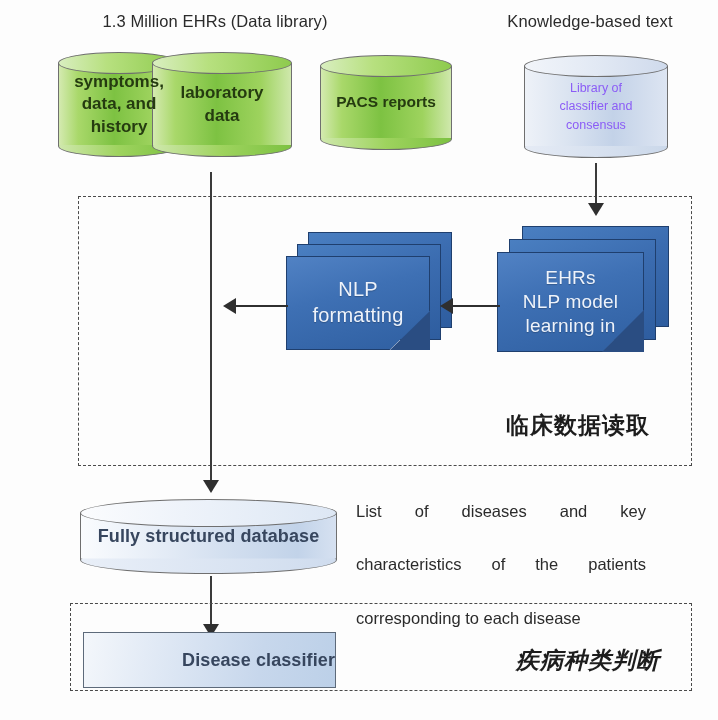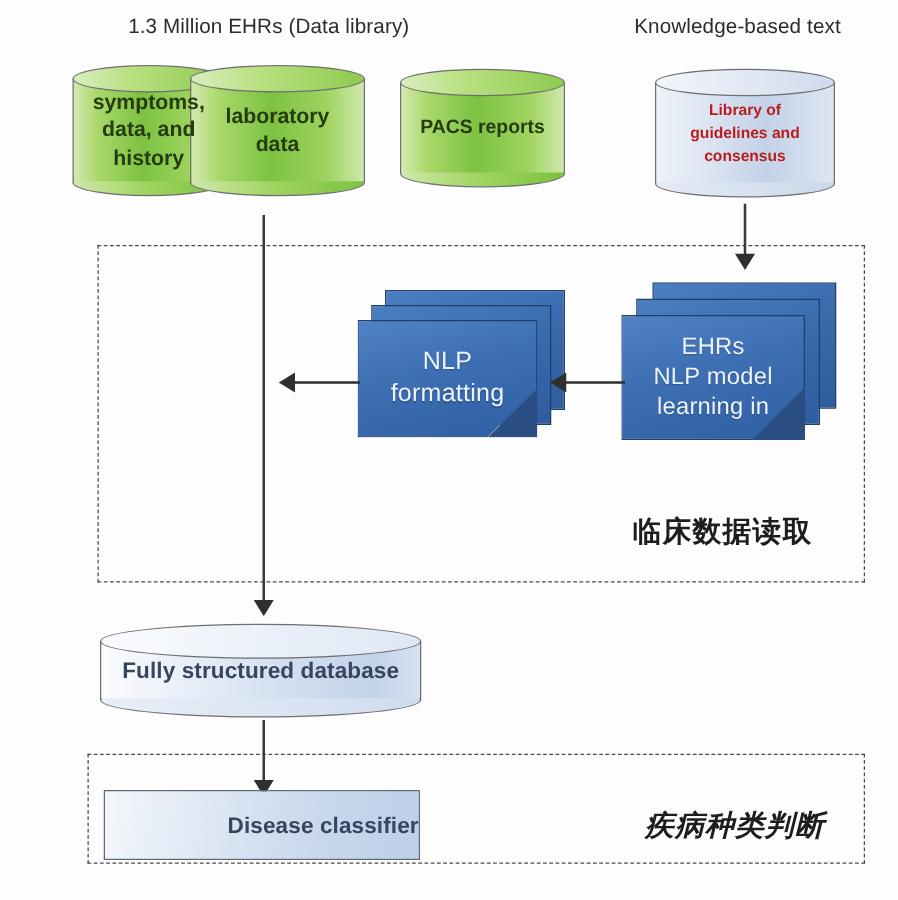--- a/index.html
+++ b/index.html
@@ -69,21 +69,21 @@
   .cyl-blue .body{
     background:linear-gradient(90deg,#eef2f8 0%,#dbe4f1 30%,#c3d2e8 62%,#dde5f2 100%);
   }
   .cyl-blue .top{
     background:linear-gradient(90deg,#f2f5fa 0%,#e2e9f4 50%,#cfdaec 100%);
   }
   .cyl-blue .bottom{
     background:linear-gradient(90deg,#e5ebf5 0%,#cbd8ea 100%);
   }
   .cyl-blue .lbl{
-    color:#b91c1c;font-size:12.5px;font-weight:700;line-height:1.45;
+    color:#8b5cf6;font-size:12.5px;font-weight:400;line-height:1.45;
   }
 
   
   .cyl-db{}
   .cyl-db .body{
     top:14px;bottom:14px;
     background:linear-gradient(90deg,#fafcfe 0%,#eef3fa 18%,#d4e0f0 55%,#c2d3e9 85%,#d6e1f1 100%);
   }
   .cyl-db .top{
     height:28px;
@@ -234,21 +234,21 @@
     </div>
   </div>
 
   <div class="cyl cyl-blue" style="left:524px;top:55px;width:144px;height:103px;">
     <div class="body"></div>
     <div class="bottom"></div>
     <div class="top"></div>
     <div class="lbl">
       <span>
         <span style="display:block">Library of</span>
-        <span style="display:block">guidelines and</span>
+        <span style="display:block">classifier and</span>
         <span style="display:block">consensus</span>
       </span>
     </div>
   </div>
 
   <div class="dashframe" style="left:78px;top:196px;width:614px;height:270px;"></div>
   <div class="zh-label" style="left:506px;top:410px;">临床数据读取</div>
 
   <div class="stack" style="left:286px;top:232px;width:166px;height:118px;">
     <div class="sheet back2" style="left:22px;top:0;width:144px;height:96px;"></div>
@@ -291,20 +291,25 @@
 
   <div class="cyl cyl-db" style="left:80px;top:499px;width:257px;height:75px;">
     <div class="body"></div>
     <div class="bottom"></div>
     <div class="top"></div>
     <div class="lbl">
       <span>Fully structured database</span>
     </div>
   </div>
 
+  <div class="para" style="left:356px;top:498px;width:290px;">
+    <span class="just">List of diseases and key</span>
+    <span class="just">characteristics of the patients</span>
+    <span>corresponding to each disease</span>
+  </div>
 
   <div class="vline" style="left:210px;top:576px;height:55px;"></div>
   <div class="arrow-down" style="left:203px;top:624px;"></div>
 
   <div class="dashframe" style="left:70px;top:603px;width:622px;height:88px;"></div>
   <div class="zh-label" style="left:516px;top:645px;font-style:italic;">疾病种类判断</div>
 
   <div class="rectbox" style="left:83px;top:632px;width:253px;height:56px;">
     <span>Disease classifier</span>
   </div>

